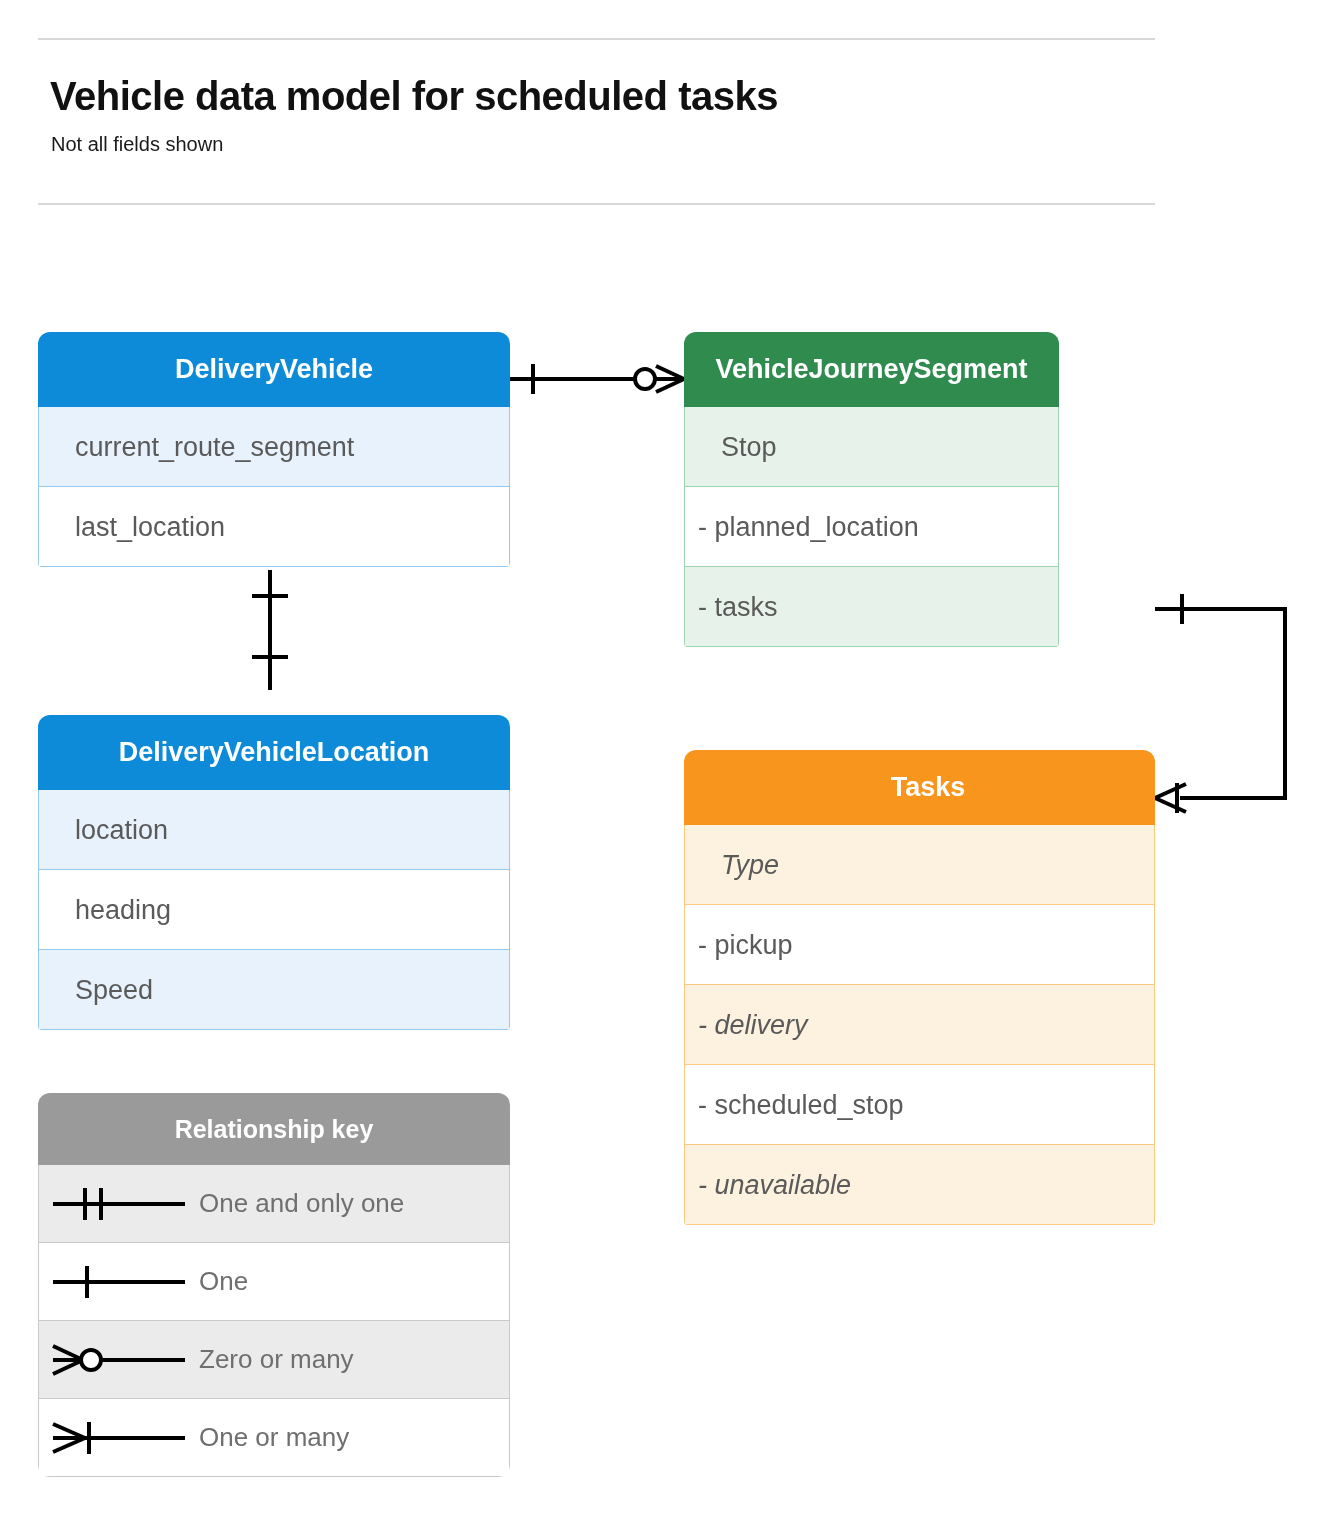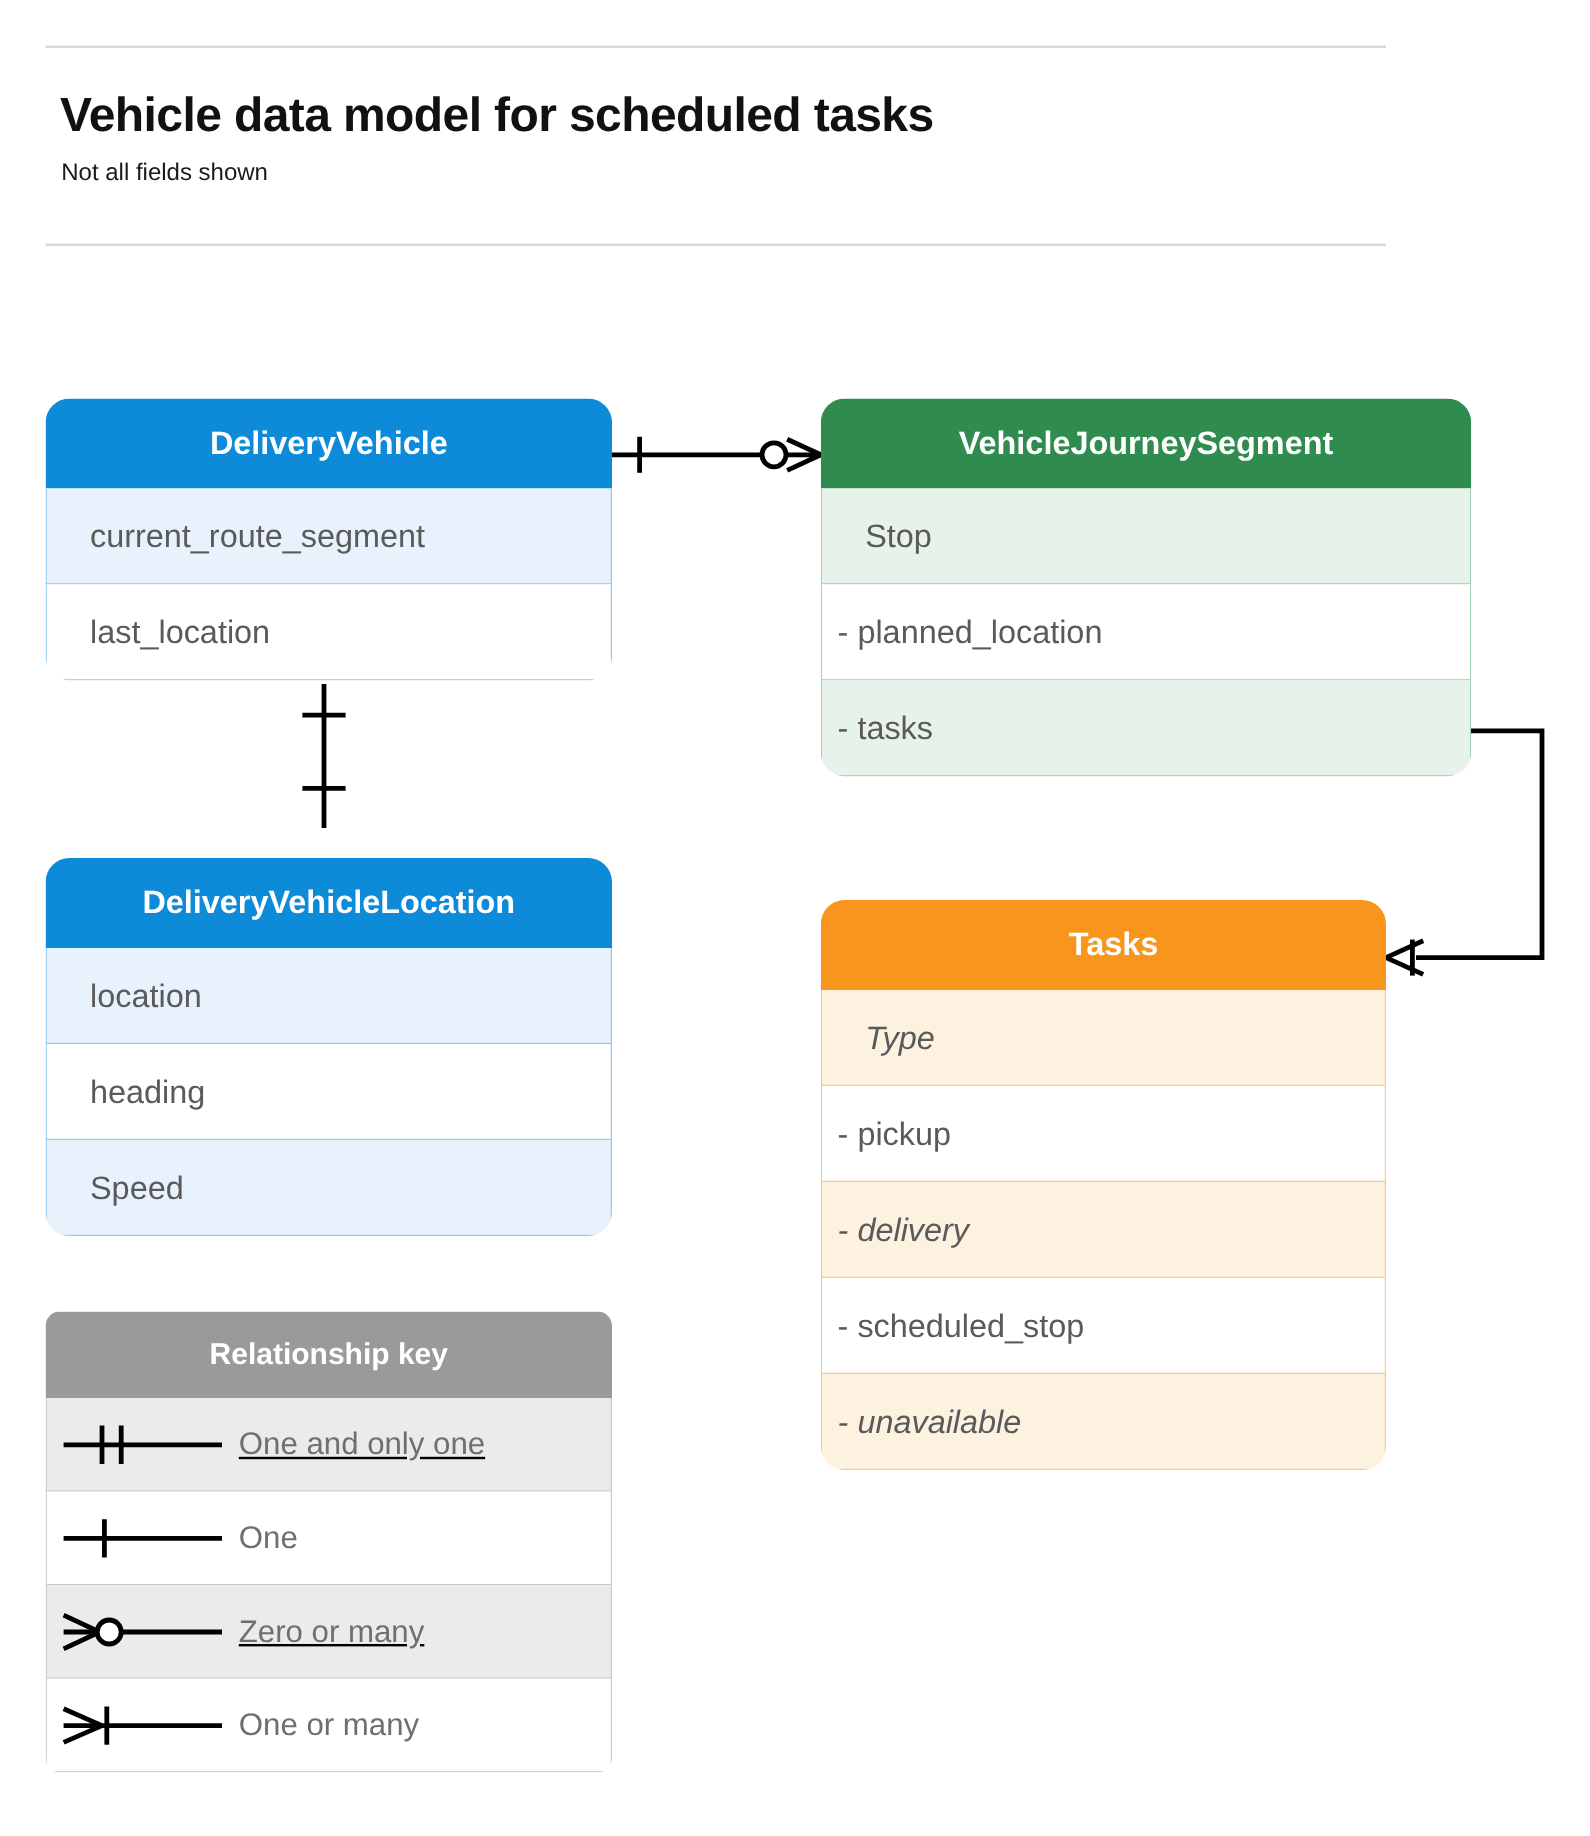--- a/index.html
+++ b/index.html
@@ -42,21 +42,21 @@
     top: 133px;
     font-size: 20px;
     font-weight: 400;
     color: #1a1a1a;
     white-space: nowrap;
   }
 
   
   .entity {
     position: absolute;
-    border-radius: 20px;
+    border-radius: 4px;
     overflow: hidden;
     box-sizing: border-box;
   }
   .entity .ent-header {
     height: 75px;
     line-height: 75px;
     text-align: center;
     font-size: 27px;
     font-weight: 700;
     color: #ffffff;
@@ -108,21 +108,21 @@
   }
   #legend .leg-row {
     height: 78px;
     box-sizing: border-box;
     border: 1px solid #c9c9c9;
     border-top: none;
     background: #ffffff;
     display: flex;
     align-items: center;
   }
-  #legend .leg-row.alt { background: #ebebeb; text-decoration: underline; }
+  #legend .leg-row.alt { background: #ebebeb; }
   #legend .leg-sym {
     width: 160px;
     flex: 0 0 160px;
     display: flex;
     align-items: center;
     justify-content: center;
   }
   #legend .leg-label {
     font-size: 26px;
     color: #6f6f6f;
@@ -187,21 +187,21 @@
   <div class="ent-row">last_location</div>
 </div>
 
 <div class="entity theme-blue" id="ent-delivery-vehicle-location" style="left:38px; top:687px; width:472px;margin-top:28px;">
   <div class="ent-header">DeliveryVehicleLocation</div>
   <div class="ent-row alt">location</div>
   <div class="ent-row">heading</div>
   <div class="ent-row alt">Speed</div>
 </div>
 
-<div class="entity theme-green" id="ent-vehicle-journey-segment" style="left:684px; top:332px; width:542px;">
+<div class="entity theme-green" id="ent-vehicle-journey-segment" style="left:684px; top:332px; width:375px;">
   <div class="ent-header">VehicleJourneySegment</div>
   <div class="ent-row alt">Stop</div>
   <div class="ent-row sub">-  planned_location</div>
   <div class="ent-row alt sub">- tasks</div>
 </div>
 
 <div class="entity theme-orange" id="ent-tasks" style="left:684px; top:750px; width:471px;">
   <div class="ent-header">Tasks</div>
   <div class="ent-row alt">Type</div>
   <div class="ent-row sub">-  pickup</div>

